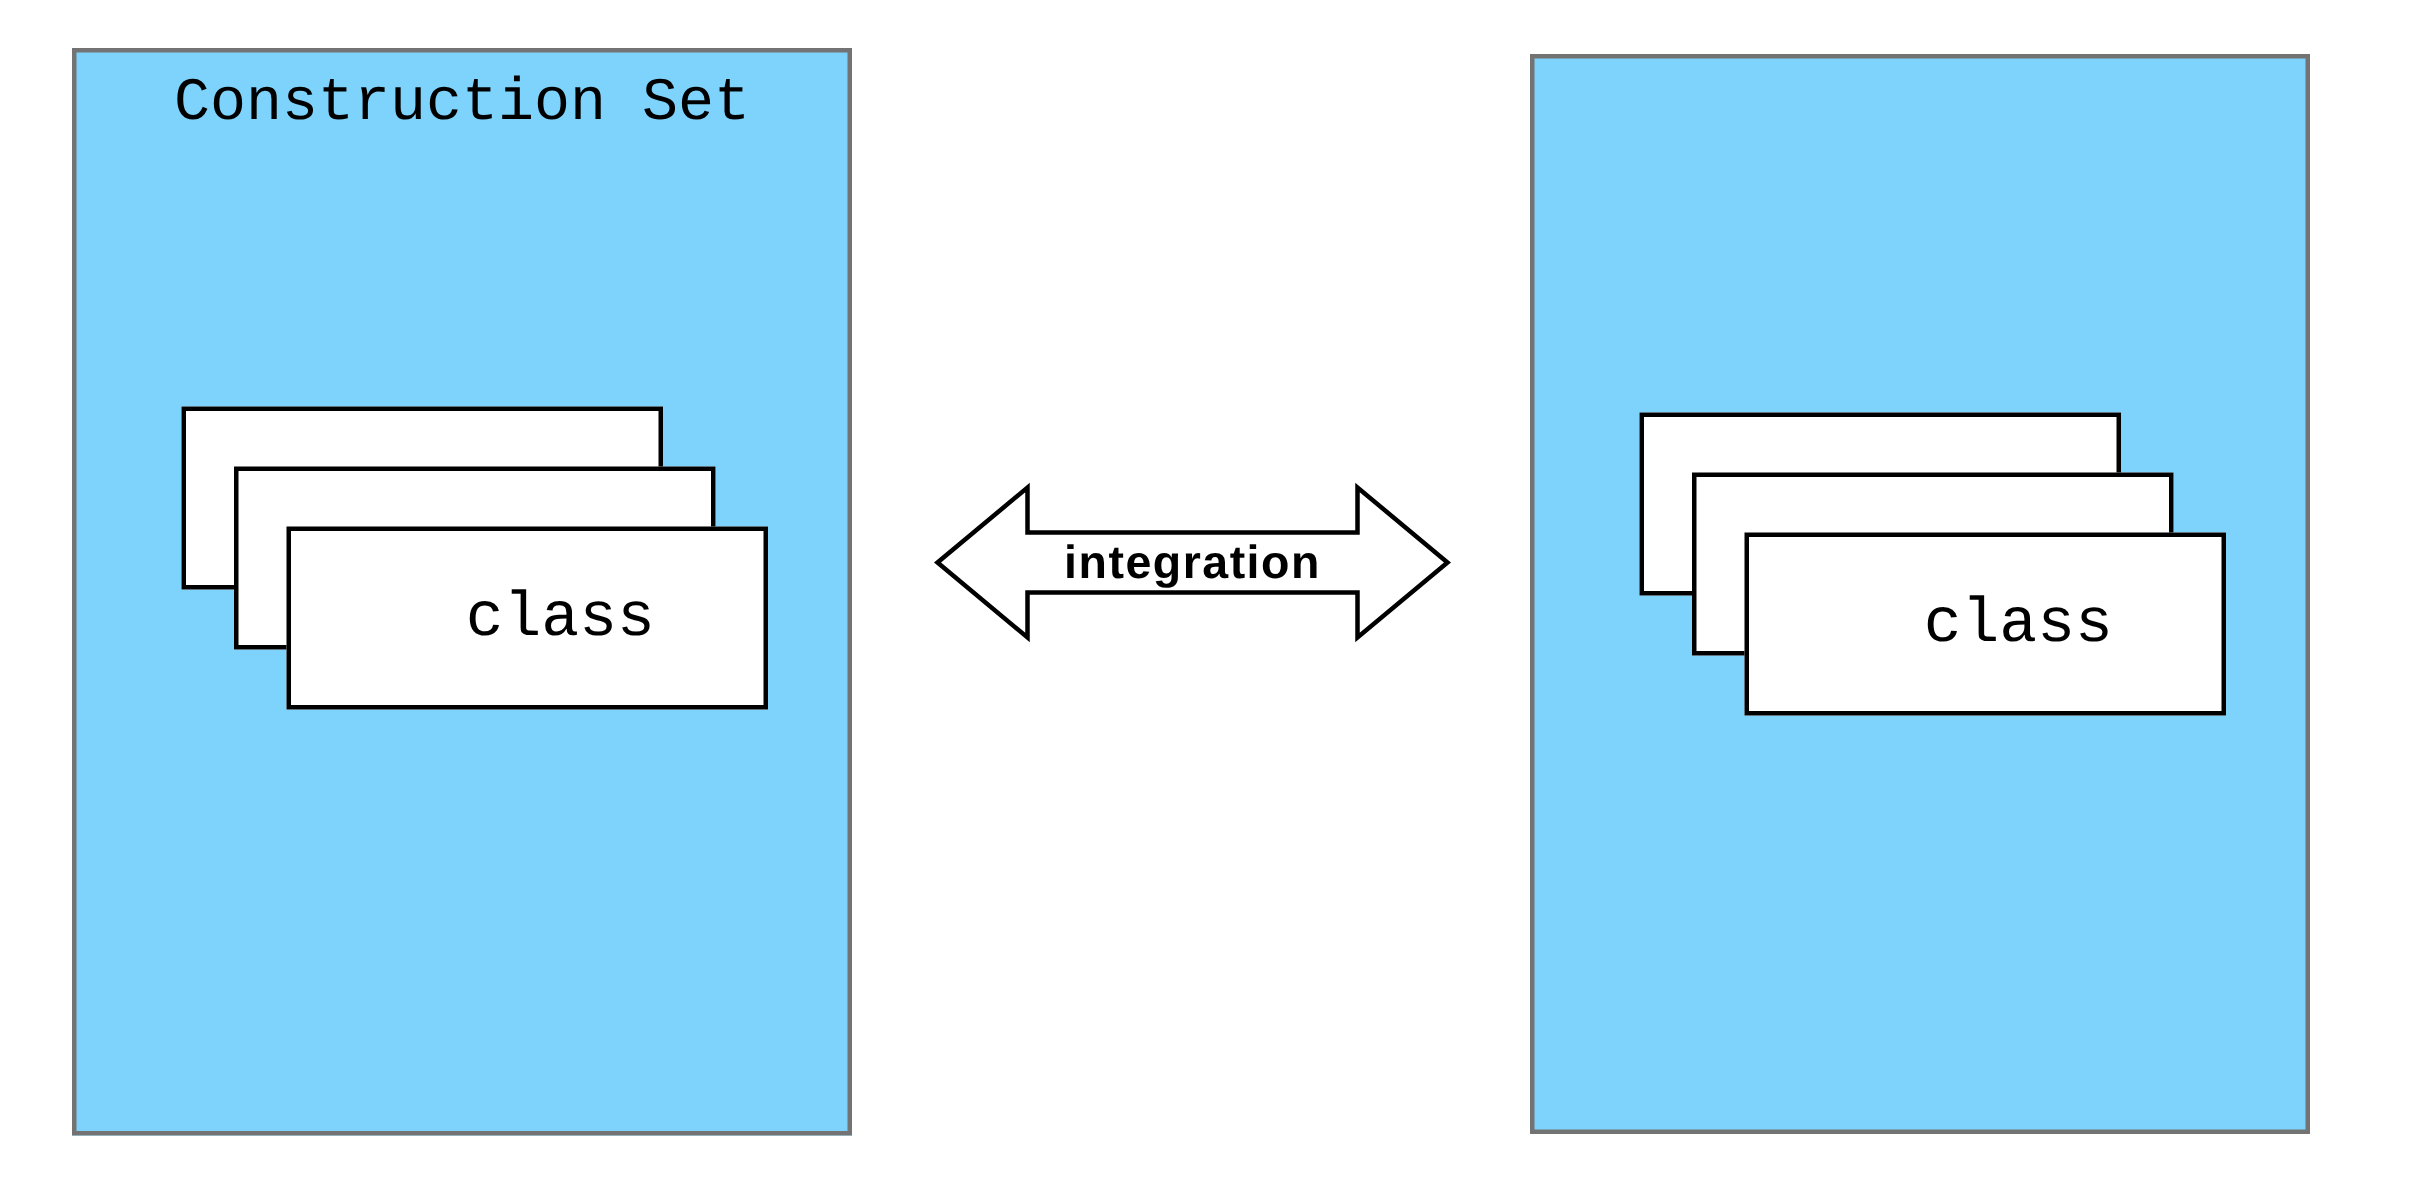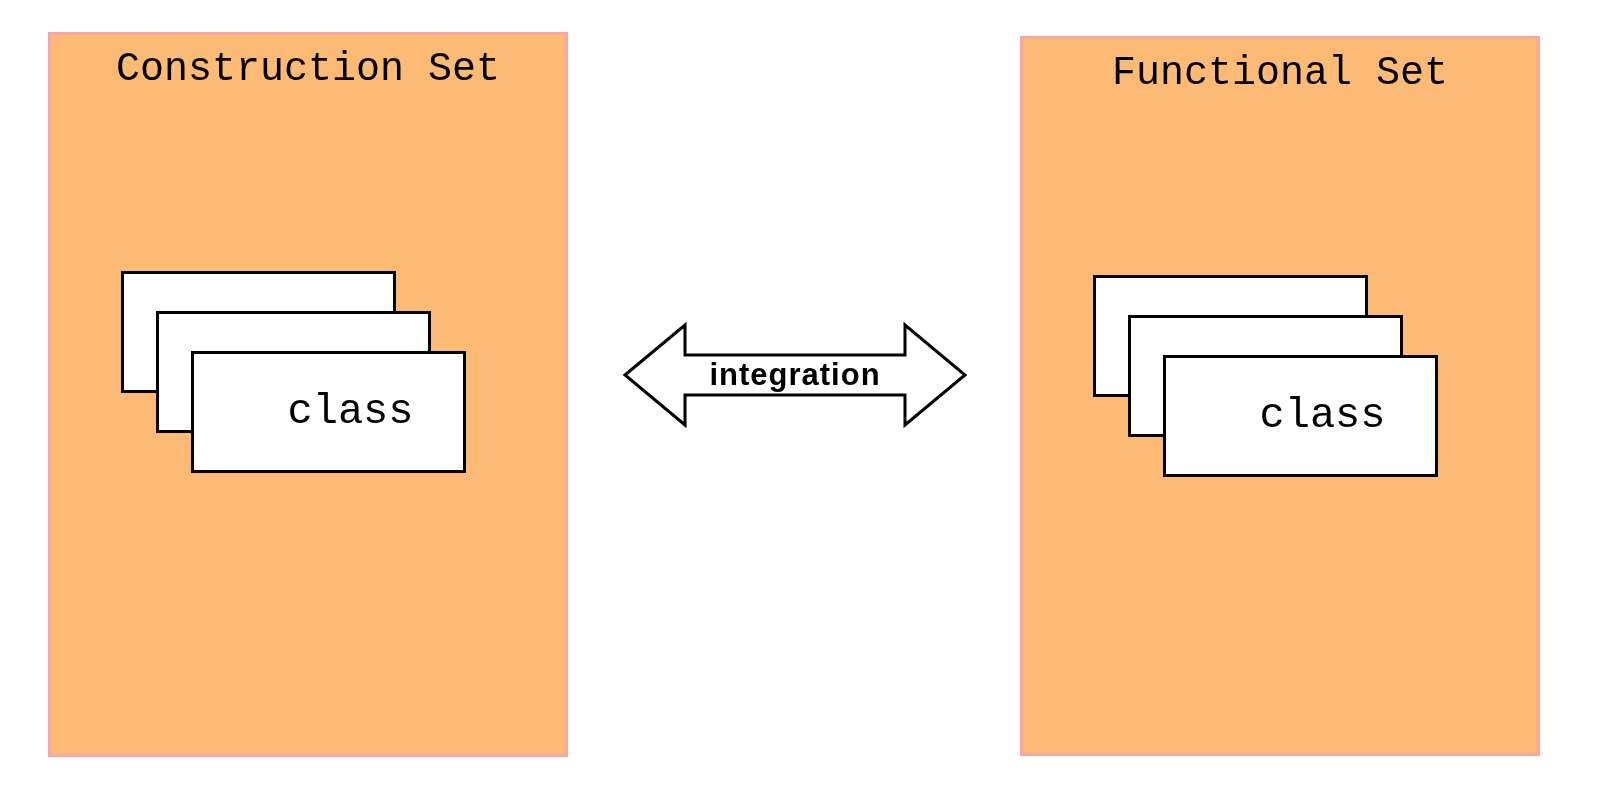--- a/index.html
+++ b/index.html
@@ -9,22 +9,22 @@
     }
     body {
       width: 1614px;
       height: 792px;
       background: white;
       position: relative;
       font-family: "Courier New", Courier, monospace;
     }
     .set-box {
       position: absolute;
-      border: 3px solid #fca5a5;
-      background: #fdba74;
+      border: 3px solid #737373;
+      background: #7dd3fc;
     }
     .set-box-left {
       left: 48px;
       top: 32px;
       width: 520px;
       height: 725px;
     }
     .set-box-right {
       left: 1020px;
       top: 36px;
@@ -42,21 +42,21 @@
       position: absolute;
       left: 70px;
       top: 236px;
       width: 380px;
       height: 240px;
     }
     .class-card {
       position: absolute;
       border: 3px solid black;
       background: white;
-      width: 275px;
+      width: 321px;
       height: 122px;
       display: flex;
       align-items: center;
       justify-content: center;
       padding-left: 44px;
     }
     .class-card.c1 {
       left: 0px;
       top: 0px;
     }
@@ -109,21 +109,20 @@
   <div class="class-stack">
     <div class="class-card c1"></div>
     <div class="class-card c2"></div>
     <div class="class-card c3">
       <span class="class-label">class</span>
     </div>
   </div>
 </div>
 
 <div class="set-box set-box-right">
-  <div class="set-title">Functional Set</div>
   <div class="class-stack">
     <div class="class-card c1"></div>
     <div class="class-card c2"></div>
     <div class="class-card c3">
       <span class="class-label">class</span>
     </div>
   </div>
 </div>
 
 <div class="arrow-container">

